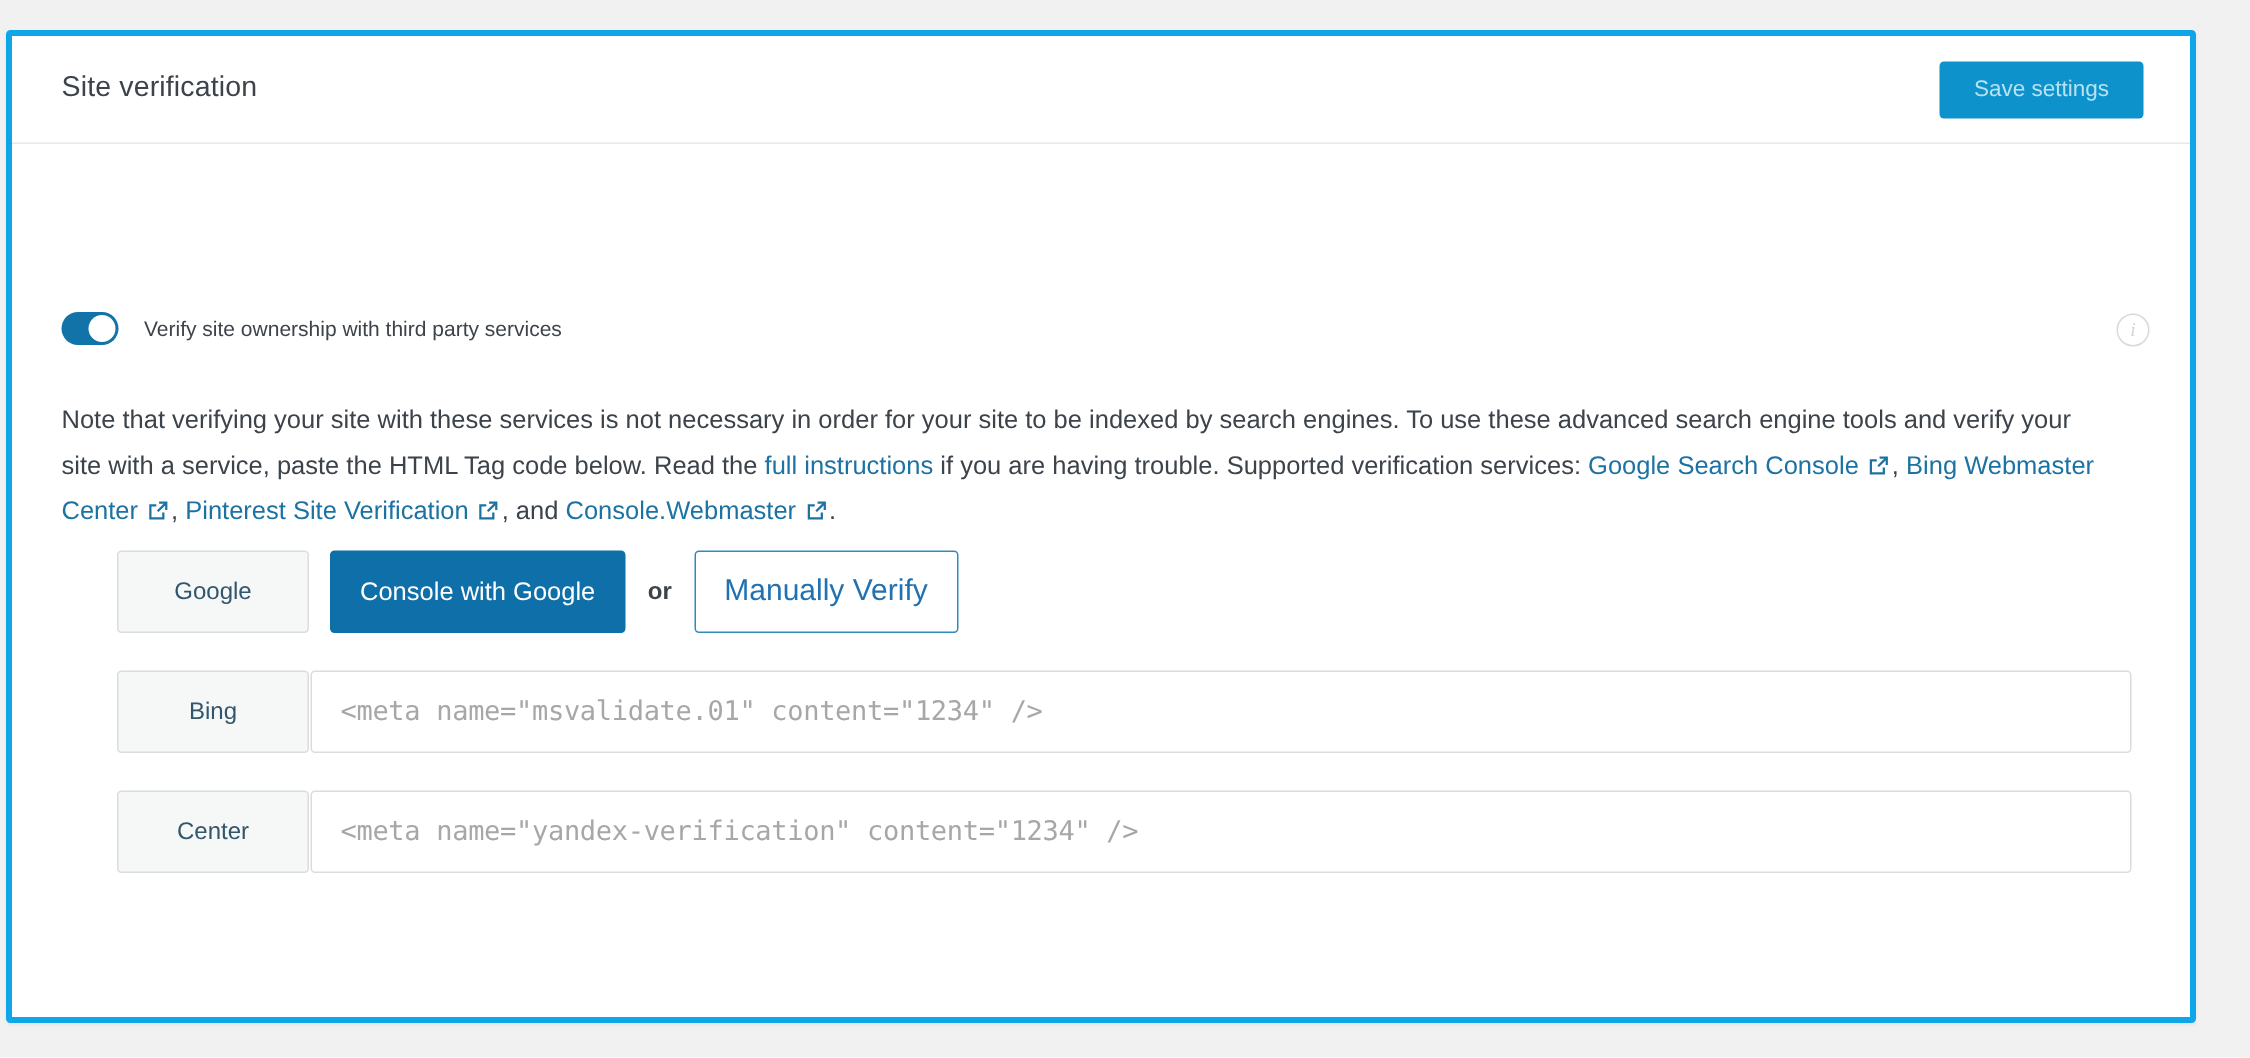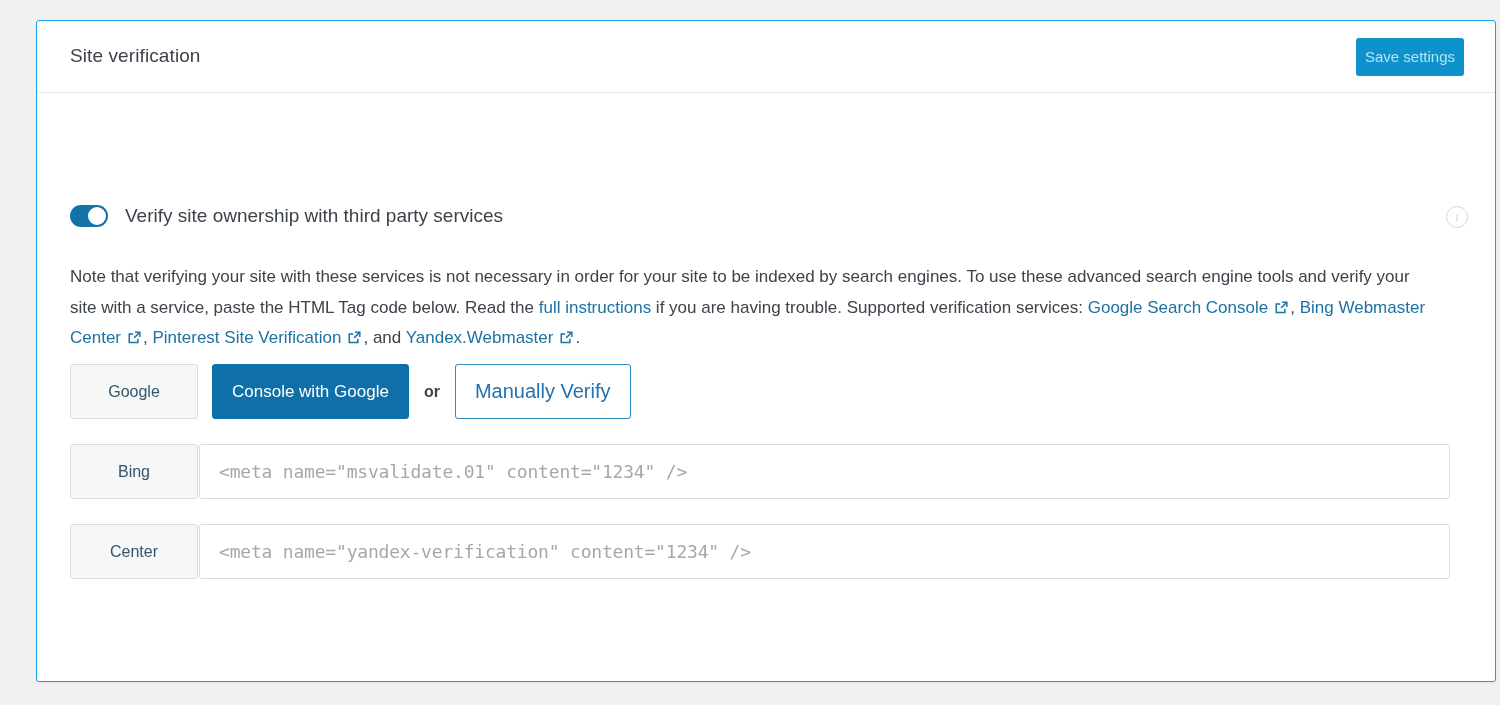--- a/index.html
+++ b/index.html
@@ -9,26 +9,26 @@
   body {
     width: 1500px;
     height: 705px;
     background: #f1f1f1;
     font-family: "Liberation Sans", sans-serif;
     -webkit-font-smoothing: antialiased;
   }
 
   .card {
     position: absolute;
-    left: 36px;
+    left: 4px;
     top: 20px;
     width: 1460px;
     height: 662px;
     background: #ffffff;
-    border: 1px solid #0ea5e9;
+    border: 4px solid #0ea5e9;
     border-radius: 3px;
     box-sizing: border-box;
     box-shadow: 0 1px 2px rgba(0,0,0,0.06);
   }
 
   
   .card-header {
     position: relative;
     height: 72px;
     border-bottom: 1px solid #e8e8e8;
@@ -40,21 +40,21 @@
     top: 24px;
     font-size: 19px;
     color: #3c434a;
     letter-spacing: 0.1px;
   }
   .save-button {
     position: absolute;
     right: 31px;
     top: 17px;
     height: 38px;
-    padding: 0 9px;
+    padding: 0 23px;
     background: #0d92cc;
     border: none;
     border-radius: 3px;
     color: #b8e2f3;
     font-family: "Liberation Sans", sans-serif;
     font-size: 15px;
     line-height: 38px;
     cursor: pointer;
     white-space: nowrap;
   }
@@ -102,21 +102,21 @@
     position: absolute;
     top: 2px;
     left: 18px;
     width: 18px;
     height: 18px;
     border-radius: 50%;
     background: #ffffff;
   }
   .toggle-label {
     margin-left: 17px;
-    font-size: 19px;
+    font-size: 14px;
     color: #3c434a;
     white-space: nowrap;
   }
 
   .note {
     position: absolute;
     left: 33px;
     top: 152px;
     width: 1368px;
     font-size: 17px;
@@ -141,20 +141,21 @@
     position: absolute;
     left: 33px;
     top: 271px;
     width: 1380px;
   }
   .row {
     display: flex;
     align-items: stretch;
     margin-bottom: 25px;
     height: 55px;
+    margin-left: 37px;
   }
   .row:last-child { margin-bottom: 0; }
 
   .row-label {
     width: 128px;
     flex: none;
     background: #f6f7f7;
     border: 1px solid #dcdcde;
     border-radius: 3px;
     box-sizing: border-box;
@@ -246,21 +247,21 @@
             <path d="M13.4 2.6L7.6 8.4"></path>
             <path d="M11.6 9.3v4.1H2.4V4.2h4.2"></path>
           </svg></span><span>, </span><a href="#">Bing Webmaster Center</a><span class="ext-icon"><svg viewBox="0 0 16 16" width="15" height="15" fill="none" stroke="#1b72a3" stroke-width="1.6">
             <path d="M8.6 2.3h5.1v5.1"></path>
             <path d="M13.4 2.6L7.6 8.4"></path>
             <path d="M11.6 9.3v4.1H2.4V4.2h4.2"></path>
           </svg></span><span>, </span><a href="#">Pinterest Site Verification</a><span class="ext-icon"><svg viewBox="0 0 16 16" width="15" height="15" fill="none" stroke="#1b72a3" stroke-width="1.6">
             <path d="M8.6 2.3h5.1v5.1"></path>
             <path d="M13.4 2.6L7.6 8.4"></path>
             <path d="M11.6 9.3v4.1H2.4V4.2h4.2"></path>
-          </svg></span><span>, and </span><a href="#">Yandex.Webmaster</a><span class="ext-icon"><svg viewBox="0 0 16 16" width="15" height="15" fill="none" stroke="#1b72a3" stroke-width="1.6">
+          </svg></span><span>, and </span><a href="#">Console.Webmaster</a><span class="ext-icon"><svg viewBox="0 0 16 16" width="15" height="15" fill="none" stroke="#1b72a3" stroke-width="1.6">
             <path d="M8.6 2.3h5.1v5.1"></path>
             <path d="M13.4 2.6L7.6 8.4"></path>
             <path d="M11.6 9.3v4.1H2.4V4.2h4.2"></path>
           </svg></span><span>.</span></p>
 
     <div class="rows">
 
       <div class="row row-google">
         <div class="row-label">Google</div>
         <div class="row-actions">

